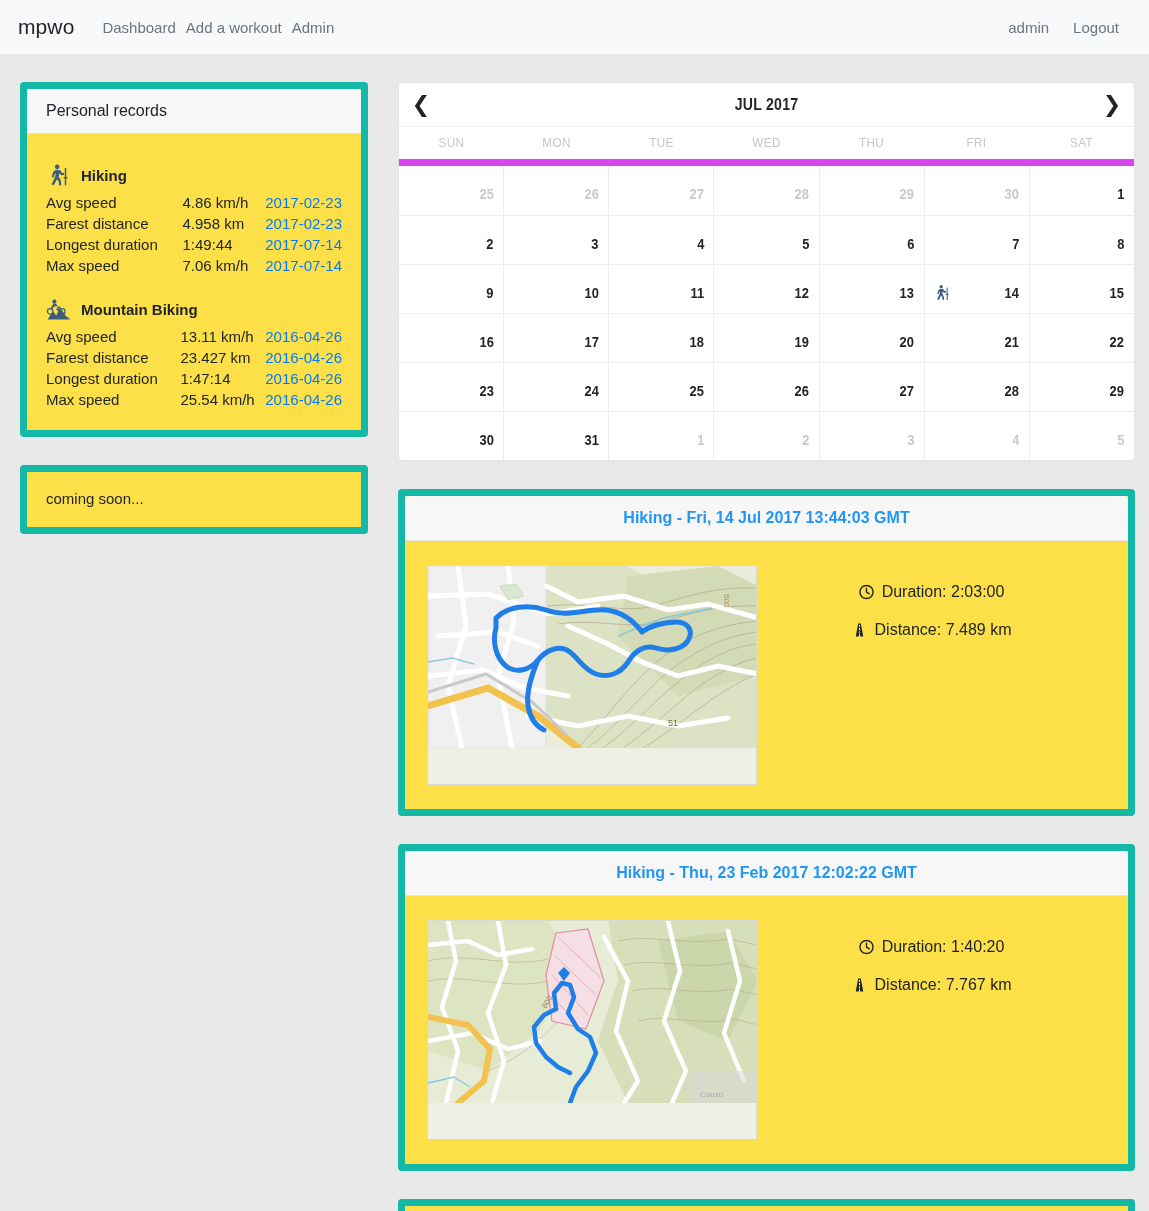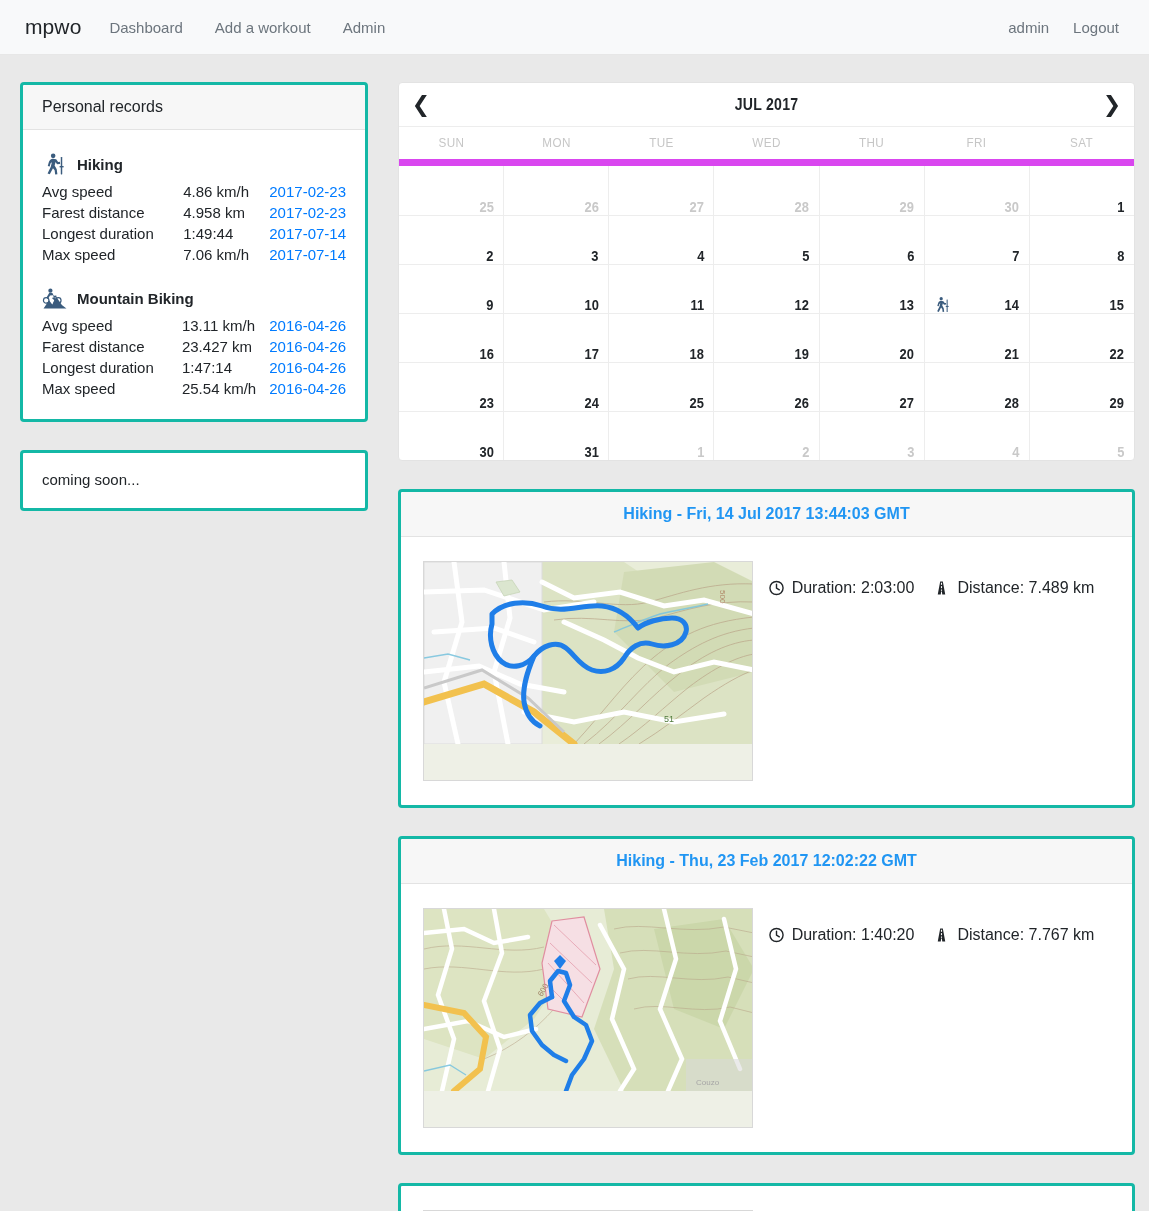--- a/index.html
+++ b/index.html
@@ -14,52 +14,52 @@
 
   
   .navbar{
     height:55px; background:#f8f9fa;
     display:flex; align-items:center;
     padding:0 18px;
     border-bottom:1px solid #e7e7e7;
   }
   .brand{
     font-size:21px; color:#212529; margin-right:28px;
-    letter-spacing:.1px; cursor:pointer;margin-left:7px;
-  }
-  .nav-links{ display:flex; align-items:center; gap:32px;text-align:center; }
+    letter-spacing:.1px; cursor:pointer;
+  }
+  .nav-links{ display:flex; align-items:center; gap:10px;text-align:center; }
   .nav-link{ font-size:15px; color:#6c757d; cursor:pointer; }
   .nav-right{ margin-left:auto; display:flex; align-items:center; gap:24px; padding-right:12px;}
 
   
   .page{ display:flex; padding:27px 14px 0 20px; gap:30px; }
   .col-left{ width:348px; flex:0 0 348px; }
   .col-right{ flex:1 1 auto; }
 
   
   .card{
-    background:#ffffff;
-    border:3px solid #14b8a6;
+    background:#fde047;
+    border:7px solid #14b8a6;
     border-radius:4px;
     margin-bottom:28px;
   }
   .card-header{
     background:#f7f7f7;
     border-bottom:1px solid #e3e3e3;
     padding:13px 19px;
     border-radius:4px 4px 0 0;
     font-size:16px;
     color:#212529;
   }
   .card-body{ padding:18px 19px 20px 19px; }
 
   
   .sport-head{
     display:flex; align-items:center; gap:9px;
-    font-weight:bold; font-size:15px; margin:5px 0 6px 0;
+    font-weight:bold; font-size:15px; margin:12px 0 6px 0;
   }
   .sport-head.second{ margin-top:22px; }
   .sport-icon{ width:26px; height:22px; display:block; flex:0 0 26px;}
   table.records{ border-collapse:collapse; width:100%; }
   table.records td{
     font-size:15px; padding:2px 0; color:#212529; white-space:nowrap;margin-top:44px;
   }
   td.rec-label{ width:150px; }
   td.rec-value{ width:92px; }
   td.rec-date a, .link{ color:#007bff; text-decoration:none; cursor:pointer; }
@@ -87,21 +87,21 @@
     flex:1 1 0; text-align:center; font-size:13px;
     color:#c6c6c6; padding:8px 0 9px 0; letter-spacing:.4px;
     transform:scaleX(.9);
   }
   .cal-week{ display:flex; }
   .cal-week + .cal-week .cal-cell{ border-top:1px solid #ededed; }
   .cal-cell{
     flex:1 1 0; height:49px;
     border-left:1px solid #ededed;
     padding:7px 9px 0 7px;
-    display:flex; align-items:flex-end; justify-content:flex-end;
+    display:flex; align-items:center; justify-content:flex-end;
     gap:4px;
     font-size:14px; font-weight:bold;
     transform-origin:top right;
   }
   .cal-cell:first-child{ border-left:none; }
   .cal-cell.out{ color:#c9c9c9; font-weight:bold; }
   .cal-daynum{ transform:scaleX(.92); display:inline-block; }
   .cal-wk-icon{ width:17px; height:17px; margin-right:auto; margin-left:2px; }
 
   
@@ -112,21 +112,21 @@
     font-weight:bold;
   }
   .wk-title{ color:#2196f3; font-size:16px; text-decoration:none; cursor:pointer; }
   .wk-body{ display:flex; padding:24px 22px 24px 22px; align-items:flex-start;}
   .wk-map{
     width:330px; height:220px; flex:0 0 330px;
     border:1px solid #d8d8d8; overflow:hidden; position:relative;
     background:#eef0e6;
   }
   .wk-stats{
-    flex:1 1 auto; display:flex; flex-direction:row;
+    flex:1 1 auto; display:flex; flex-direction:column;
     justify-content:center; align-items:center; gap:20px;
     padding-top:18px;
   }
   .wk-stat{ font-size:16px; display:flex; align-items:center; gap:8px; }
   .stat-icon{ width:15px; height:16px; display:block; }
 </style>
 </head>
 <body>
 
 <div class="navbar">

